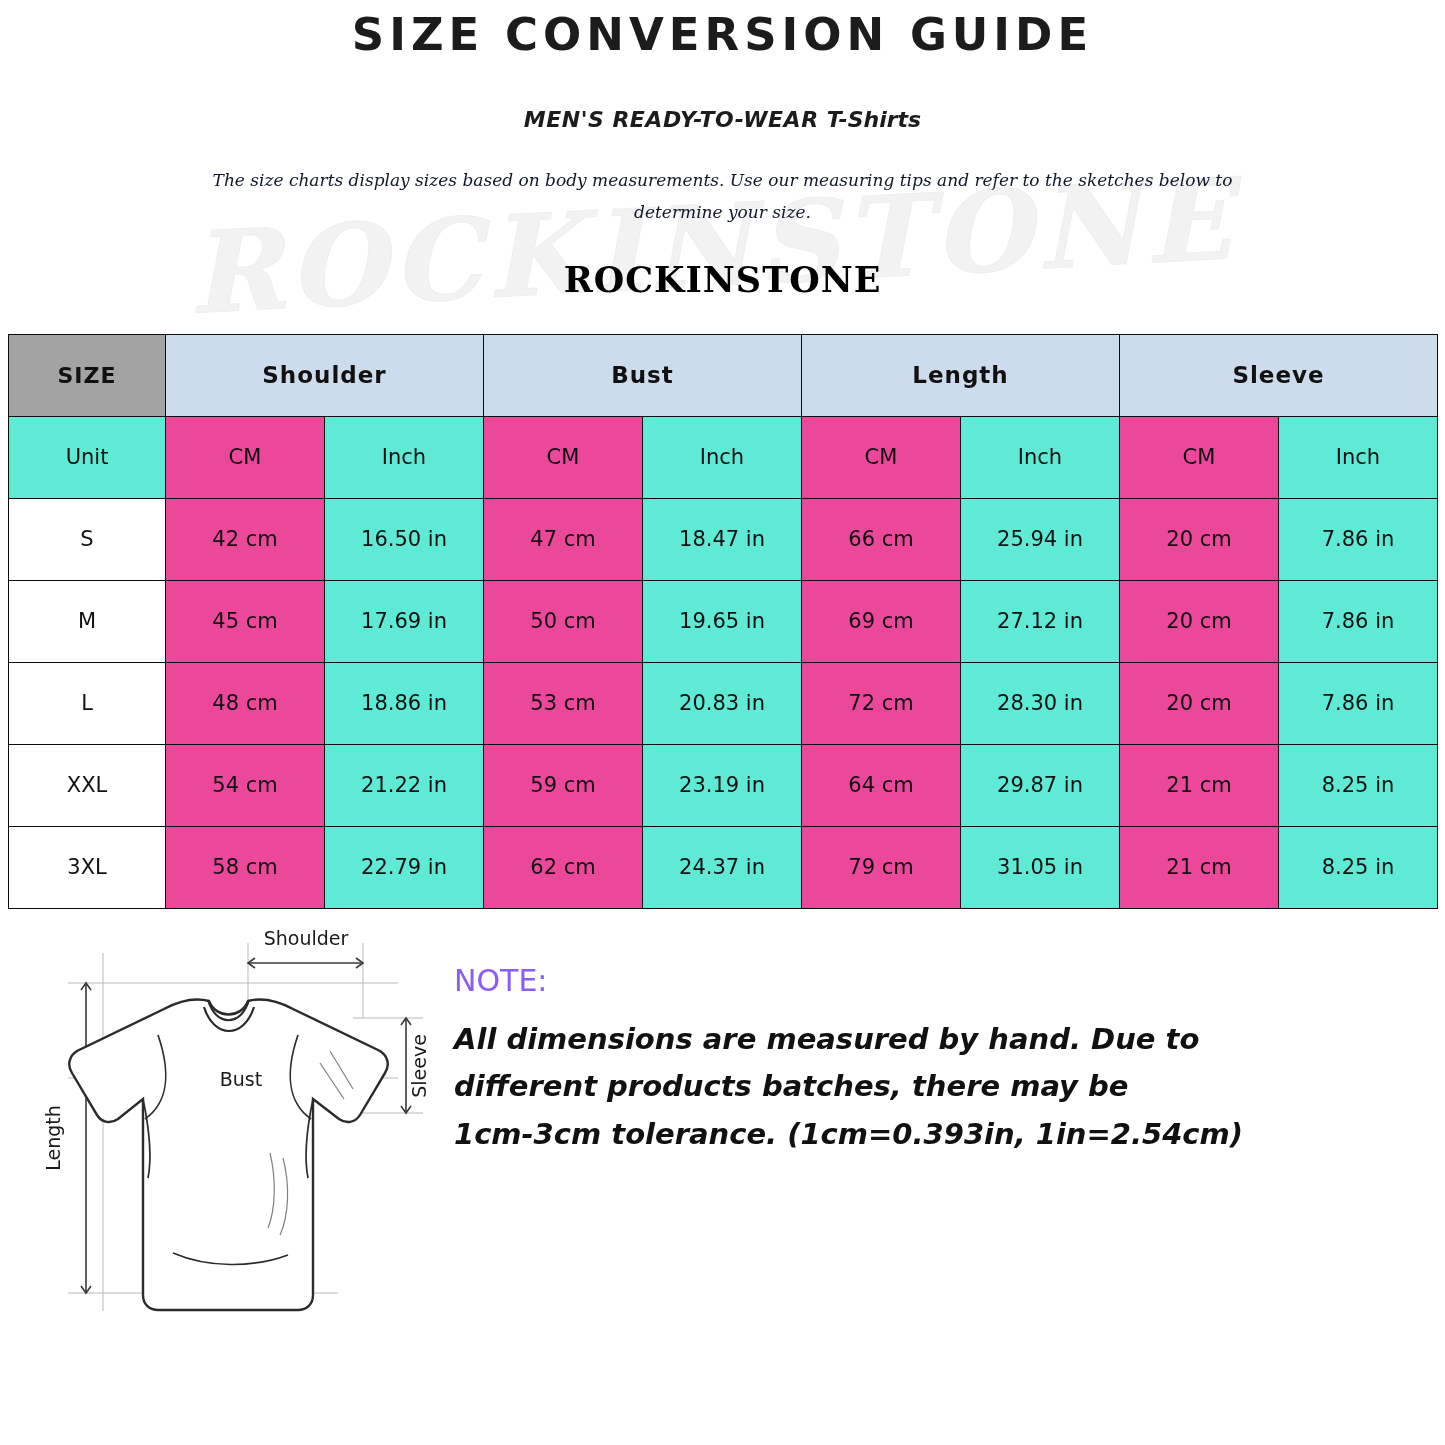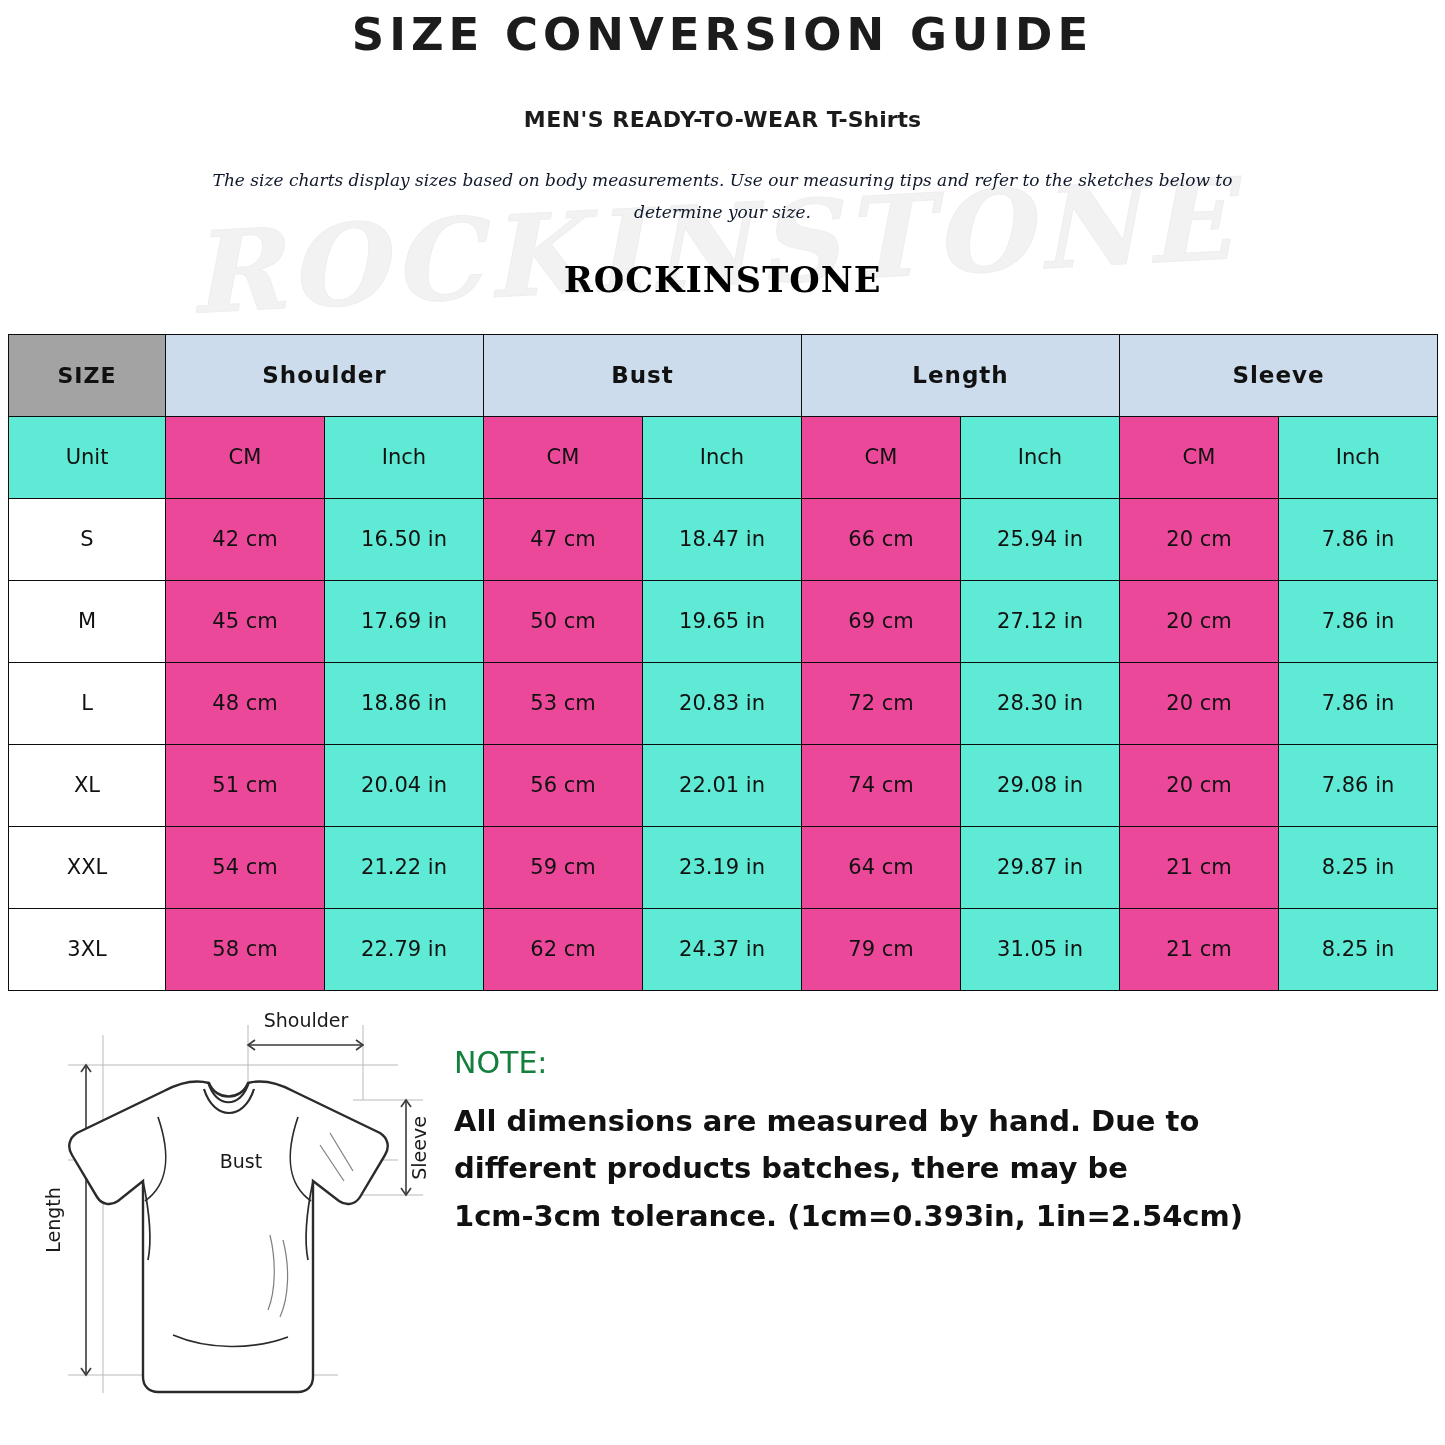--- a/index.html
+++ b/index.html
@@ -48,20 +48,21 @@
     font-family: "DejaVu Sans", sans-serif;
   }
   .subtitle {
     position: relative;
     text-align: center;
     font-size: 22px;
     font-weight: bold;
     color: #1c1c1c;
     margin-top: 46px;
     letter-spacing: 0.5px;
+    font-style: italic;
   }
   .subtitle .thin { letter-spacing: 0px; }
   .desc {
     position: relative;
     text-align: center;
     font-family: "DejaVu Serif", serif;
     font-style: italic;
     font-size: 17px;
     color: #0f172a;
     line-height: 1.9;
@@ -128,28 +129,29 @@
     position: relative;
     height: 390px;
   }
   .note {
     flex: 1;
     padding-left: 26px;
     padding-top: 40px;
   }
   .note-title {
     font-size: 30px;
-    color: #15803d;
+    color: #8b5cf6;
     margin-bottom: 18px;
   }
   .note-body {
     font-size: 29px;
     font-weight: bold;
     color: #111;
     line-height: 1.65;
+    font-style: italic;
   }
 </style>
 </head>
 <body>
 
 <div class="page">
 
   <div class="watermark">ROCKINSTONE</div>
 
   <div class="title">SIZE CONVERSION GUIDE</div>
@@ -220,31 +222,20 @@
           <td class="plain">7.86 in</td>
         </tr>
         <tr>
           <td class="sizelabel">L</td>
           <td class="shade">48 cm</td>
           <td class="plain">18.86 in</td>
           <td class="shade">53 cm</td>
           <td class="plain">20.83 in</td>
           <td class="shade">72 cm</td>
           <td class="plain">28.30 in</td>
-          <td class="shade">20 cm</td>
-          <td class="plain">7.86 in</td>
-        </tr>
-        <tr>
-          <td class="sizelabel">XL</td>
-          <td class="shade">51 cm</td>
-          <td class="plain">20.04 in</td>
-          <td class="shade">56 cm</td>
-          <td class="plain">22.01 in</td>
-          <td class="shade">74 cm</td>
-          <td class="plain">29.08 in</td>
           <td class="shade">20 cm</td>
           <td class="plain">7.86 in</td>
         </tr>
         <tr>
           <td class="sizelabel">XXL</td>
           <td class="shade">54 cm</td>
           <td class="plain">21.22 in</td>
           <td class="shade">59 cm</td>
           <td class="plain">23.19 in</td>
           <td class="shade">64 cm</td>

